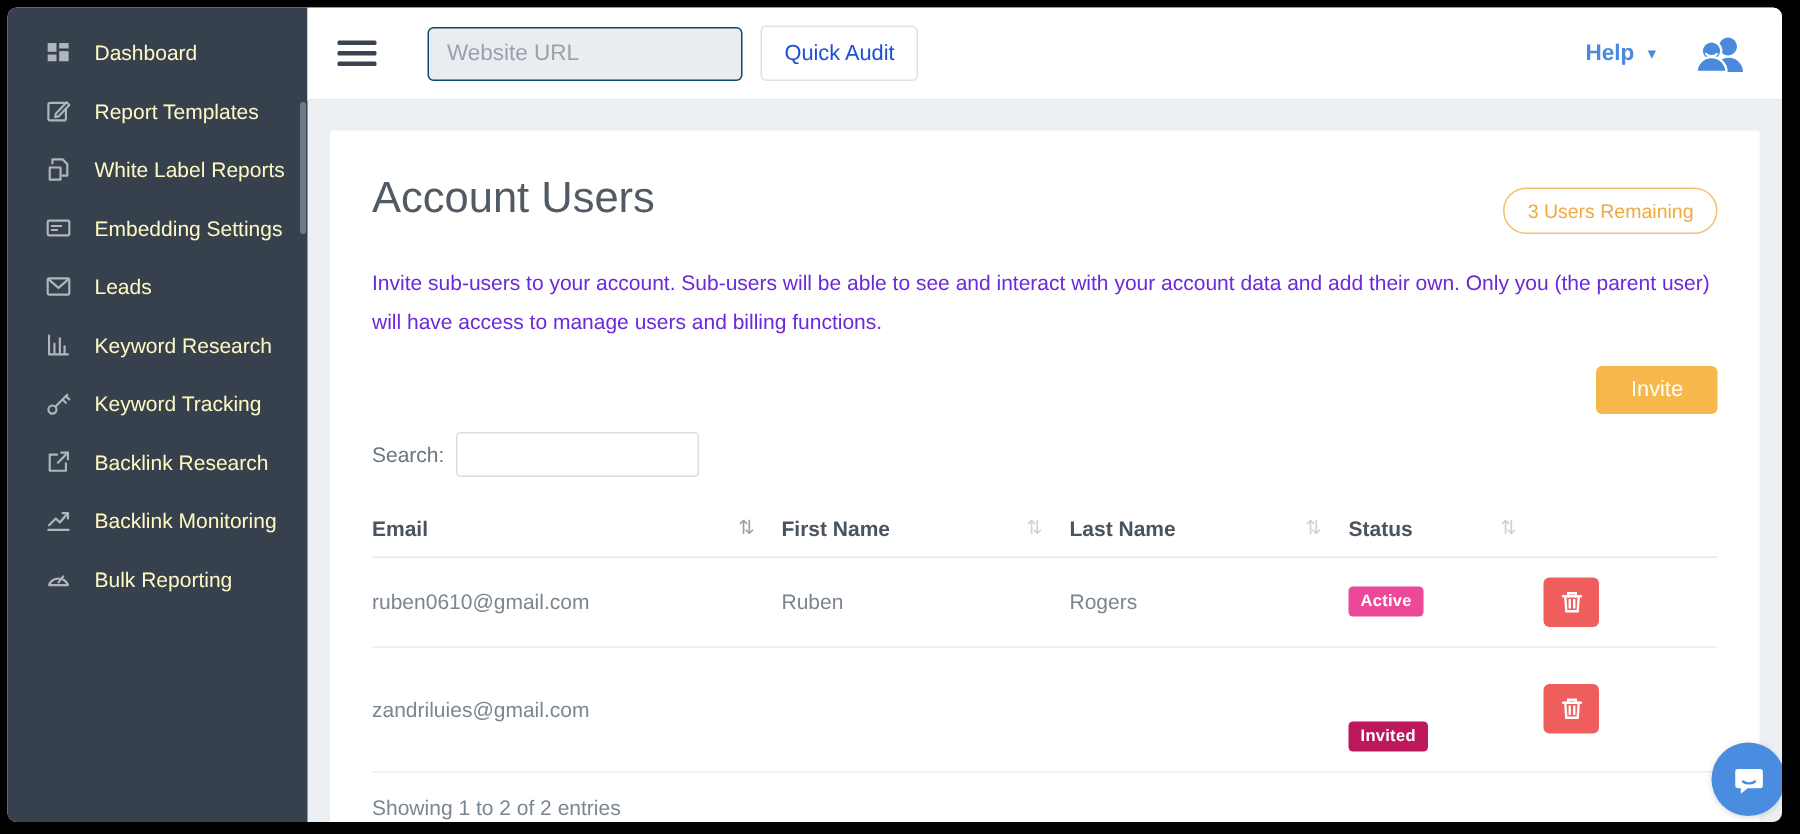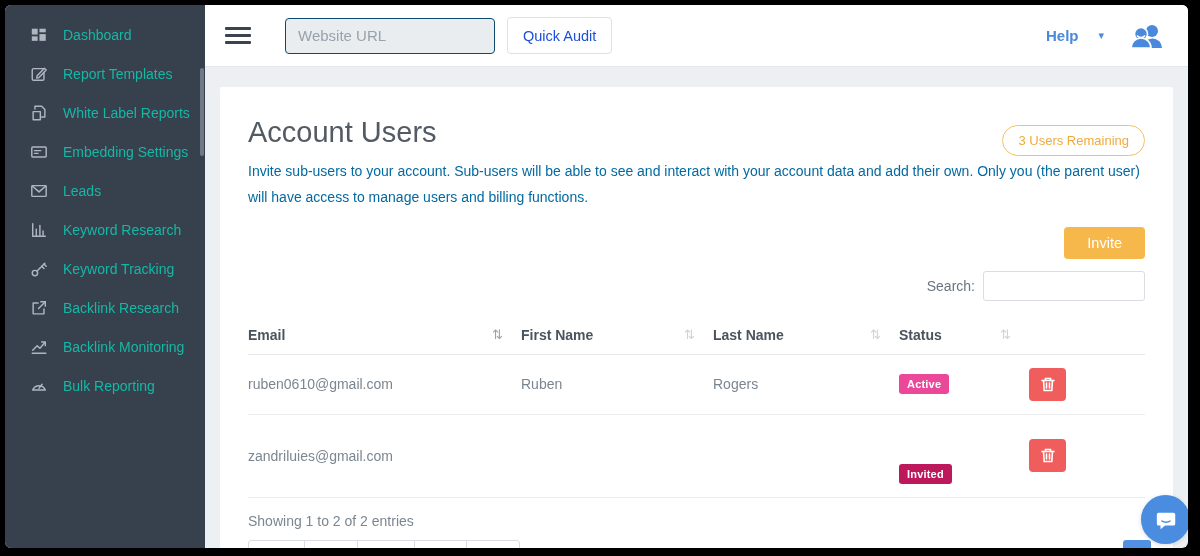--- a/index.html
+++ b/index.html
@@ -7,50 +7,50 @@
   body { background:#000; font-family:"Liberation Sans","DejaVu Sans",sans-serif; overflow:hidden; }
   .frame { position:absolute; top:5px; left:5px; right:12px; bottom:8px; border-radius:6px; overflow:hidden; background:#edf0f2; display:flex; }
 
   
   .sidebar { width:200px; flex:0 0 200px; background:#37404d; color:#aeb6bf; position:relative; }
   .logo { display:flex; align-items:center; gap:10px; padding:16px 0 14px 22px; }
   .logo-icon { width:30px; height:30px; }
   .logo-text { color:#ffffff; font-size:21px; font-weight:700; letter-spacing:.2px; }
   .side-scrollbar { position:absolute; right:1px; top:63px; width:4px; height:88px; background:#707a86; border-radius:2px; }
   .nav { margin-top:10px; }
-  .nav-item { display:flex; align-items:center; gap:15px; padding:10px 0 10px 24px; font-size:14px; color:#14b8a6; cursor:pointer; height:39px; }
+  .nav-item { display:flex; align-items:center; gap:15px; padding:10px 0 10px 24px; font-size:14px; color:#fef9c3; cursor:pointer; height:39px; }
   .nav-icon { width:19px; height:19px; flex:0 0 19px; display:flex; align-items:center; justify-content:center; }
   .nav-icon svg { width:18px; height:18px; stroke:#aeb6bf; fill:none; stroke-width:1.6; stroke-linecap:round; stroke-linejoin:round; }
   .nav-icon svg .fill { fill:#aeb6bf; stroke:none; }
 
   
   .right-col { flex:1; display:flex; flex-direction:column; min-width:0; position:relative; }
 
   
   .topbar { height:62px; flex:0 0 62px; background:#ffffff; border-bottom:1px solid #e4e7ea; display:flex; align-items:center; padding:0 24px 0 20px; }
   .hamburger { width:26px; display:flex; flex-direction:column; gap:4px; cursor:pointer; margin-right:34px; }
   .hamburger span { display:block; height:3px; background:#3a4450; border-radius:1px; }
   .url-input { width:210px; height:36px; background:#e9edf0; border:1px solid #0c4a6e; border-radius:4px; padding:0 12px; font-size:15px; color:#4a545e; font-family:inherit; }
   .url-input::placeholder { color:#98a2ac; }
   .quick-audit { margin-left:12px; height:37px; padding:0 15px; background:#fff; border:1px solid #dde1e5; border-radius:4px; font-size:14.5px; color:#1d4ed8; font-family:inherit; cursor:pointer; }
   .topbar-spacer { flex:1; }
-  .help-link { color:#4a89dc; font-weight:700; font-size:15px; cursor:pointer; display:flex; align-items:center; gap:20px; }
+  .help-link { color:#4a89dc; font-weight:700; font-size:15px; cursor:pointer; display:flex; align-items:center; gap:9px; }
   .help-caret { font-size:11px; }
   .topbar-users { margin-left:26px; cursor:pointer; display:flex; align-items:center; }
 
   
   .main { flex:1; position:relative; overflow:hidden; }
   .card { background:#fff; margin:20px 15px 0 15px; border-radius:2px; padding:22px 28px 26px 28px; }
   .title-row { display:flex; align-items:center; justify-content:space-between; }
   .page-title { font-size:29px; font-weight:400; color:#525b64; }
   .remaining-badge { border:1px solid #f3c068; color:#f0a93c; font-size:13px; padding:7px 15px; border-radius:999px; white-space:nowrap; margin-top:16px; }
-  .page-desc { margin-top:3px; font-size:14px; line-height:1.85; color:#0369a1; }
+  .page-desc { margin-top:20px; font-size:14px; line-height:1.85; color:#6d28d9; }
   .invite-row { display:flex; justify-content:flex-end; margin-top:16px; }
   .invite-btn { background:#f6b84b; border:none; color:#fff; font-size:14.5px; padding:8px 23px; border-radius:4px; cursor:pointer; font-family:inherit; }
-  .search-row { display:flex; justify-content:flex-end; align-items:center; gap:8px; margin-top:12px; }
+  .search-row { display:flex; justify-content:flex-start; align-items:center; gap:8px; margin-top:12px; }
   .search-label { font-size:14px; color:#6b7580; }
   .search-input { width:162px; height:30px; border:1px solid #d9dde2; border-radius:3px; padding:0 8px; font-size:13px; font-family:inherit; color:#444; }
 
   
   table.users { width:100%; border-collapse:collapse; margin-top:16px; }
   .users th { text-align:left; font-size:14px; font-weight:700; color:#4a545e; padding:10px 4px 11px 0; border-bottom:1px solid #e6e9ec; }
   .users td { font-size:14px; color:#7b8691; padding:13px 4px 13px 0; border-bottom:1px solid #ededed; }
   .th-inner { display:flex; align-items:center; justify-content:space-between; padding-right:14px; }
   .sort-icon { font-size:13px; color:#cdd3d8; font-weight:400; }
   .sort-icon.active { color:#98a2ab; }

